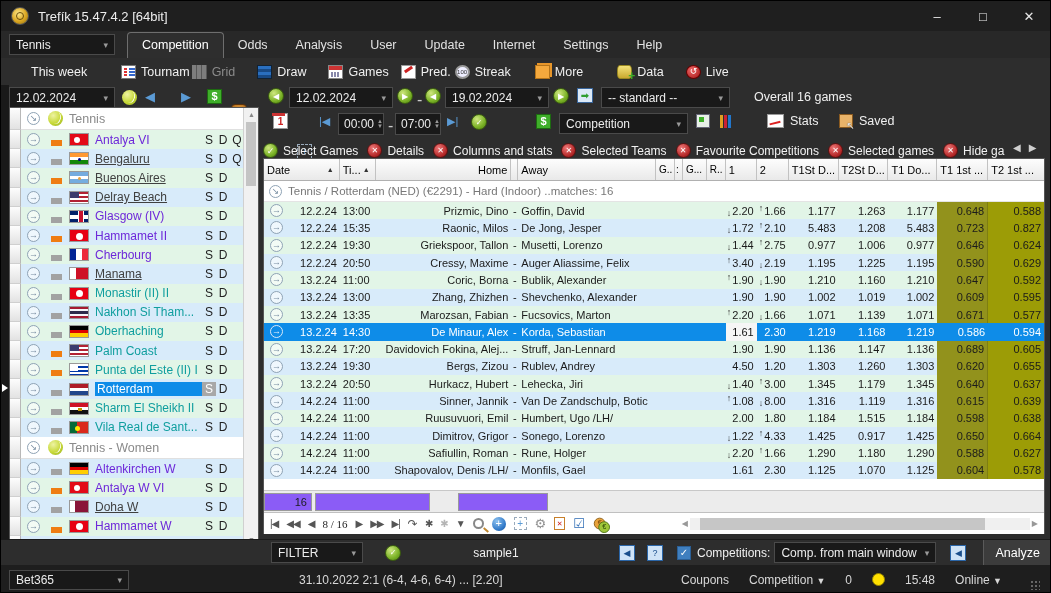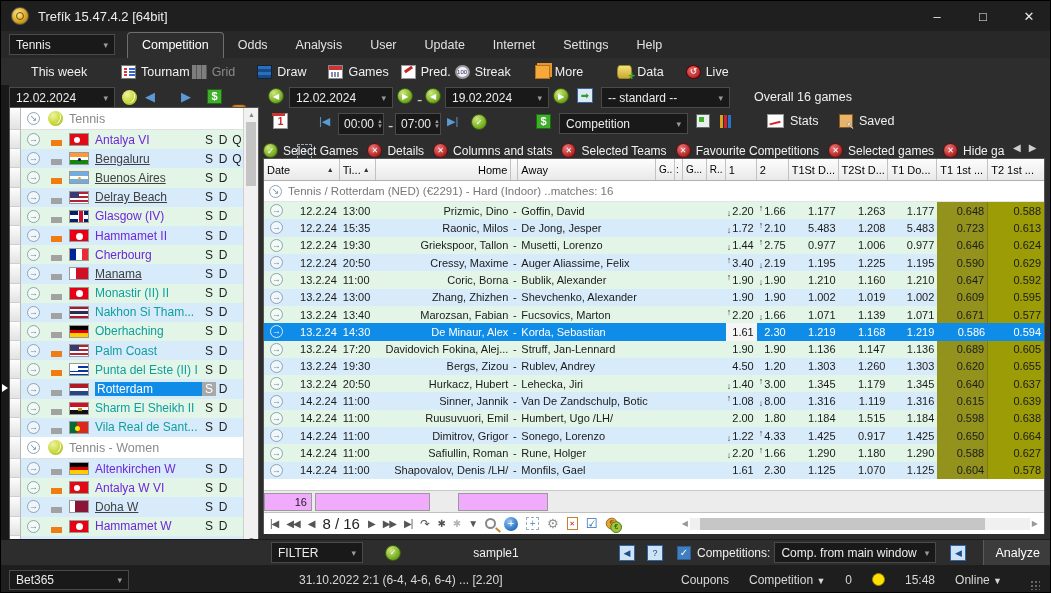--- a/index.html
+++ b/index.html
@@ -161,24 +161,24 @@
   .c-f1{background:#92921c;justify-content:flex-end;border-right:1px solid #7e7e10;}
   .c-f2{background:#9c9c06;justify-content:flex-end;}
   .arr{font-style:normal;font-size:9px;color:#333;margin-right:1px;}
   .arr.up{position:relative;top:-3px;} .arr.down{position:relative;top:2px;}
   .trow.selected{background:#0e8ce8;color:#fff;}
   .trow.selected .circ{border-color:#d8e8f8;color:#e8f2fc;background:transparent;}
   .trow.selected .c-o1{background:#f6f6f6;color:#111;}
   .trow.selected .c-f1,.trow.selected .c-f2{background:transparent;border-right:none;}
   .filler{height:11px;background:#fff;}
   .inputsrow{height:22px;background:#ececec;display:flex;align-items:center;border-top:1px solid #c8c8c8;}
-  .inbox{height:18px;background:#f0abfc;border:1px solid #9a9a9a;font-size:11px;display:flex;align-items:center;justify-content:flex-end;padding:0 4px;}
+  .inbox{height:18px;background:#8b5cf6;border:1px solid #9a9a9a;font-size:11px;display:flex;align-items:center;justify-content:flex-end;padding:0 4px;}
   .pagrow{height:22px;background:#fff;border-top:1px solid #c0c0c0;display:flex;align-items:center;color:#555;font-size:10px;gap:8px;padding-left:6px;}
   .pg{letter-spacing:-1px;} .pg.dim{color:#b5b5b5;}
-  .pgtext{font-size:15px;color:#222;letter-spacing:0;}
+  .pgtext{font-size:11px;color:#222;letter-spacing:0;font-family:Liberation Serif, serif;}
   .mag{width:11px;height:11px;border:2px solid #888;border-radius:50%;position:relative;}
   .mag::after{content:"";position:absolute;left:8px;top:9px;width:6px;height:2px;background:#c08830;transform:rotate(40deg);}
   .bluplus{width:14px;height:14px;border-radius:50%;background:radial-gradient(circle at 35% 30%,#8fc3f0,#2f78c8 65%,#1a4e8c);color:#fff;text-align:center;line-height:13px;font-size:11px;}
   .clip{width:11px;height:13px;background:#fff;border:1px solid #c87f2a;color:#c22;font-size:7px;text-align:center;line-height:12px;}
   .chk{color:#2f6db5;font-size:13px;}
   .hsb{margin-left:auto;margin-right:6px;display:flex;align-items:center;gap:2px;color:#999;font-size:8px;}
   .hsb .track{width:340px;height:12px;background:#f0f0f0;position:relative;}
   .hsb .track i{position:absolute;left:10px;top:0;width:285px;height:12px;background:#c6c6c6;}
 
   
@@ -721,21 +721,21 @@
             <span>1.72</span>
           </div>
           <div class="td w-2 num">
             <em class="arr up">↑</em>
             <span>2.10</span>
           </div>
           <div class="td w-t1 num">5.483</div>
           <div class="td w-t2 num">1.208</div>
           <div class="td w-t3 num">5.483</div>
           <div class="td w-f1 c-f1">0.723</div>
-          <div class="td w-f2 c-f2">0.613</div>
+          <div class="td w-f2 c-f2">0.827</div>
         </div>
 
         <div class="trow">
           <div class="td w-date c-date">
             <i class="circ"></i>
             <span>12.2.24</span>
           </div>
           <div class="td w-time">19:30</div>
           <div class="td w-home c-home">Griekspoor, Tallon</div>
           <div class="td w-sep c-sep">-</div>
@@ -841,21 +841,21 @@
           <div class="td w-t3 num">1.002</div>
           <div class="td w-f1 c-f1">0.609</div>
           <div class="td w-f2 c-f2">0.595</div>
         </div>
 
         <div class="trow">
           <div class="td w-date c-date">
             <i class="circ"></i>
             <span>13.2.24</span>
           </div>
-          <div class="td w-time">13:40</div>
+          <div class="td w-time">13:35</div>
           <div class="td w-home c-home">Marozsan, Fabian</div>
           <div class="td w-sep c-sep">-</div>
           <div class="td w-away">Fucsovics, Marton</div>
           <div class="td w-g1"></div>
           <div class="td w-col"></div>
           <div class="td w-g2"></div>
           <div class="td w-r"></div>
           <div class="td w-1 num c-o1">
             <em class="arr up">↑</em>
             <span>2.20</span>

